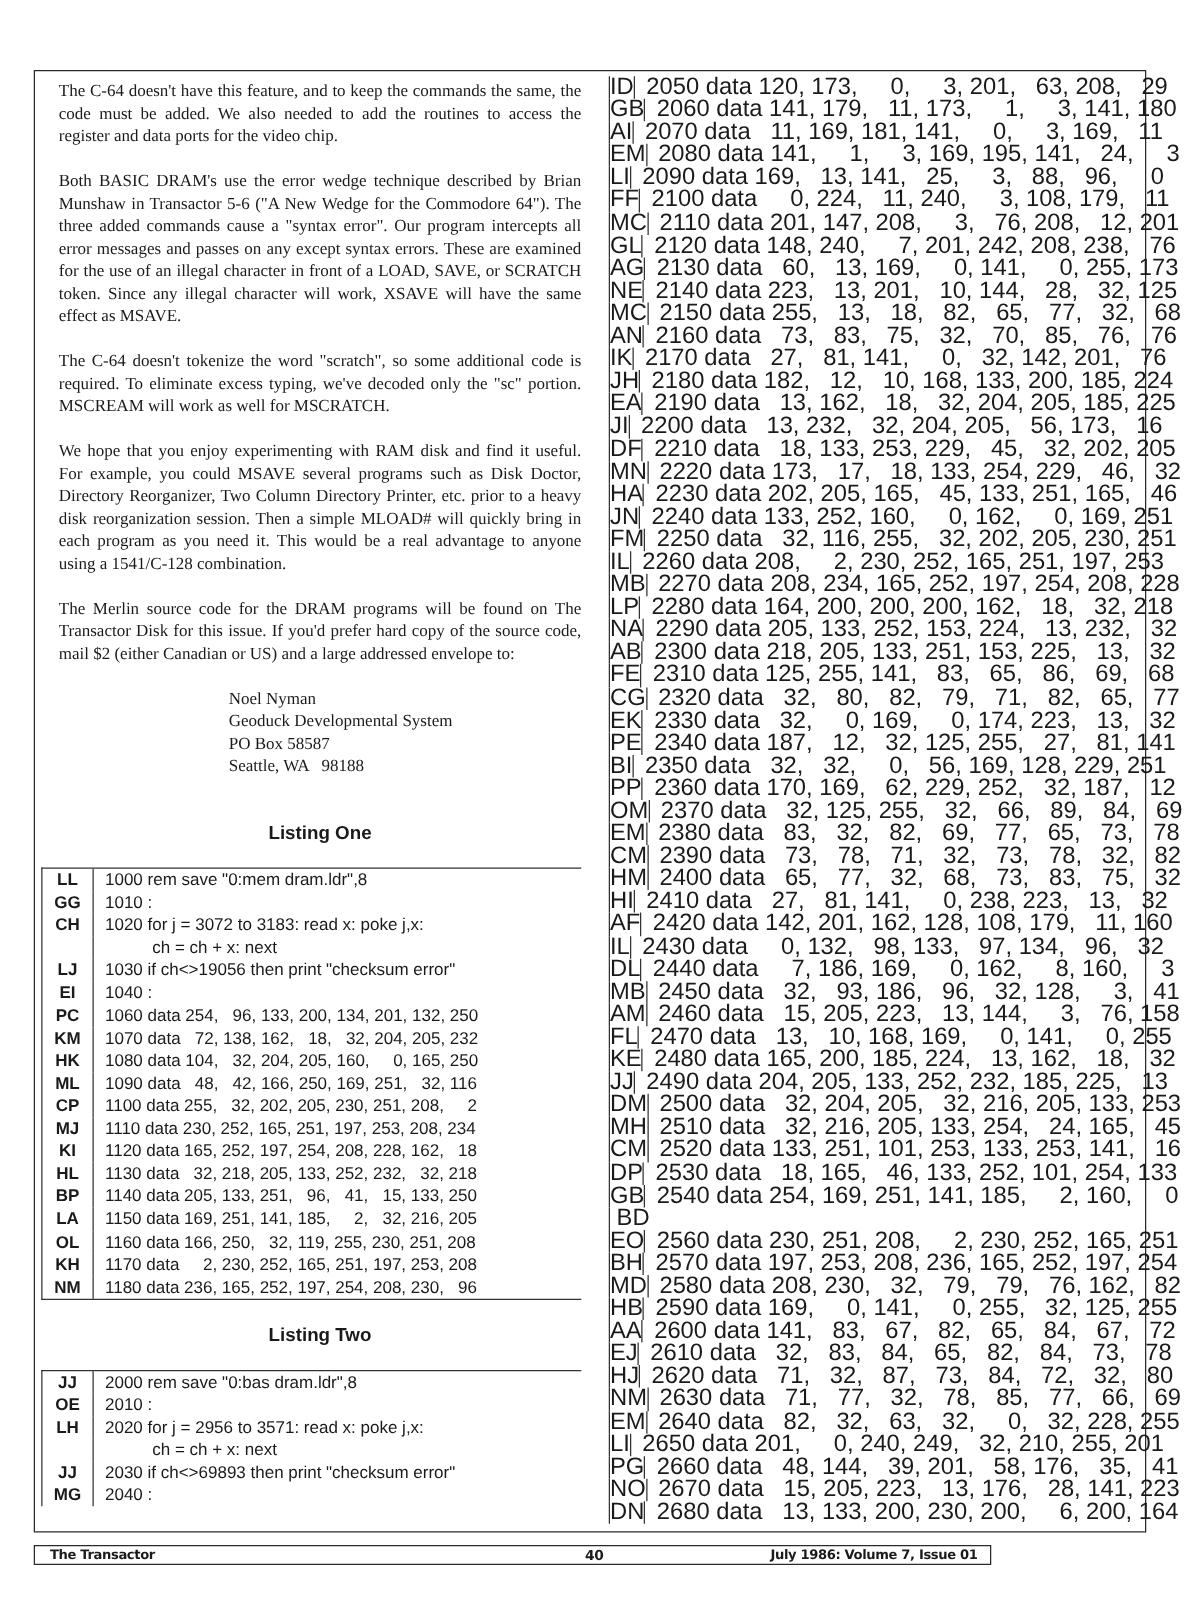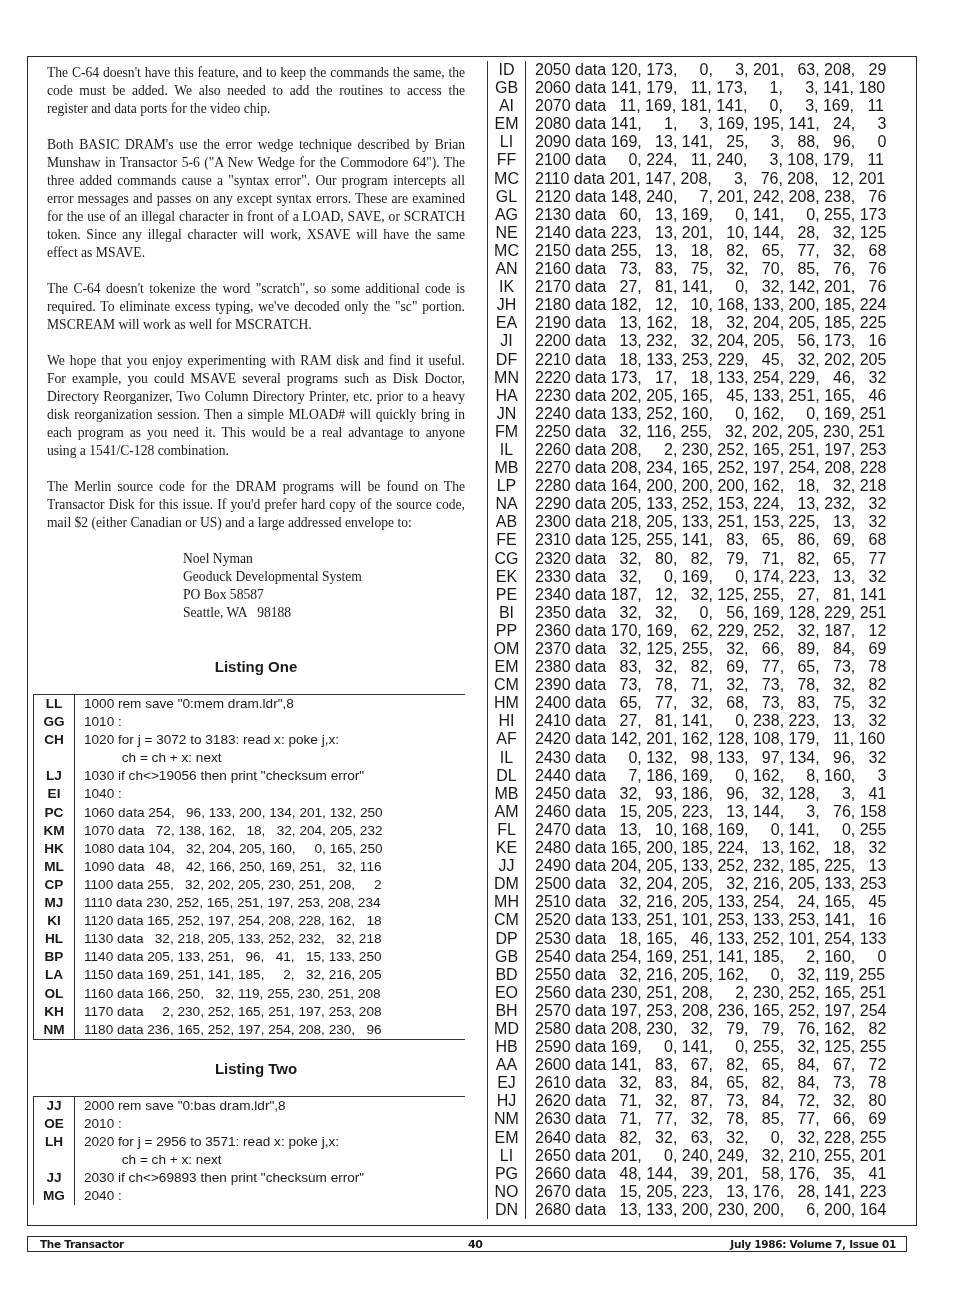--- a/index.html
+++ b/index.html
@@ -28,28 +28,28 @@
     }
     .listing .code-row { display: flex; }
     .listing .cksum { width: 40px; text-align: center; box-sizing: border-box; font-weight: bold; }
     .listing .code { padding-left: 9px; white-space: pre; border-left: 1px solid #333; }
 
     .listing-box { border-left: 1px solid #333; }
     .listing-box.left { border-top: 1px solid #333; border-bottom: 1px solid #333; }
 
     .right-col {
       position: absolute; left: 487px; top: 61px; width: 420px;
-      font-family: "Liberation Sans", sans-serif; font-size: 16px; line-height: 18.1px;
+      font-family: "Liberation Sans", sans-serif; font-size: 19px; line-height: 18.1px;
     }
     .right-col .code-row { display: flex; }
     .right-col .cksum { width: 38px; text-align: center; box-sizing: border-box; border-left: 1px solid #333; }
     .right-col .code { padding-left: 9px; white-space: pre; border-left: 1px solid #333; }
 
     .footer-bar {
-      position: absolute; left: 27px; top: 1236px; width: 880px; height: 16px;
+      position: absolute; left: 27px; top: 1236px; width: 766px; height: 16px;
       border: 1.5px solid #2a2a2a; box-sizing: border-box;
       font-family: "DejaVu Sans", sans-serif; font-weight: bold; font-size: 10.5px;
       display: flex; align-items: center; justify-content: space-between; padding: 0 10px 0 12px;
       letter-spacing: -0.3px;
     }
     .footer-bar .page-num { position: absolute; left: 440px; font-size: 11px; }
   </style>
 </head>
 <body>
 
@@ -385,21 +385,20 @@
       <div class="code-row">
         <span class="cksum">DP</span>
         <span class="code">2530 data   18, 165,   46, 133, 252, 101, 254, 133</span>
       </div>
       <div class="code-row">
         <span class="cksum">GB</span>
         <span class="code">2540 data 254, 169, 251, 141, 185,     2, 160,     0</span>
       </div>
       <div class="code-row">
         <span class="cksum">BD</span>
-        <span class="code">2550 data   32, 216, 205, 162,     0,   32, 119, 255</span>
       </div>
       <div class="code-row">
         <span class="cksum">EO</span>
         <span class="code">2560 data 230, 251, 208,     2, 230, 252, 165, 251</span>
       </div>
       <div class="code-row">
         <span class="cksum">BH</span>
         <span class="code">2570 data 197, 253, 208, 236, 165, 252, 197, 254</span>
       </div>
       <div class="code-row">

